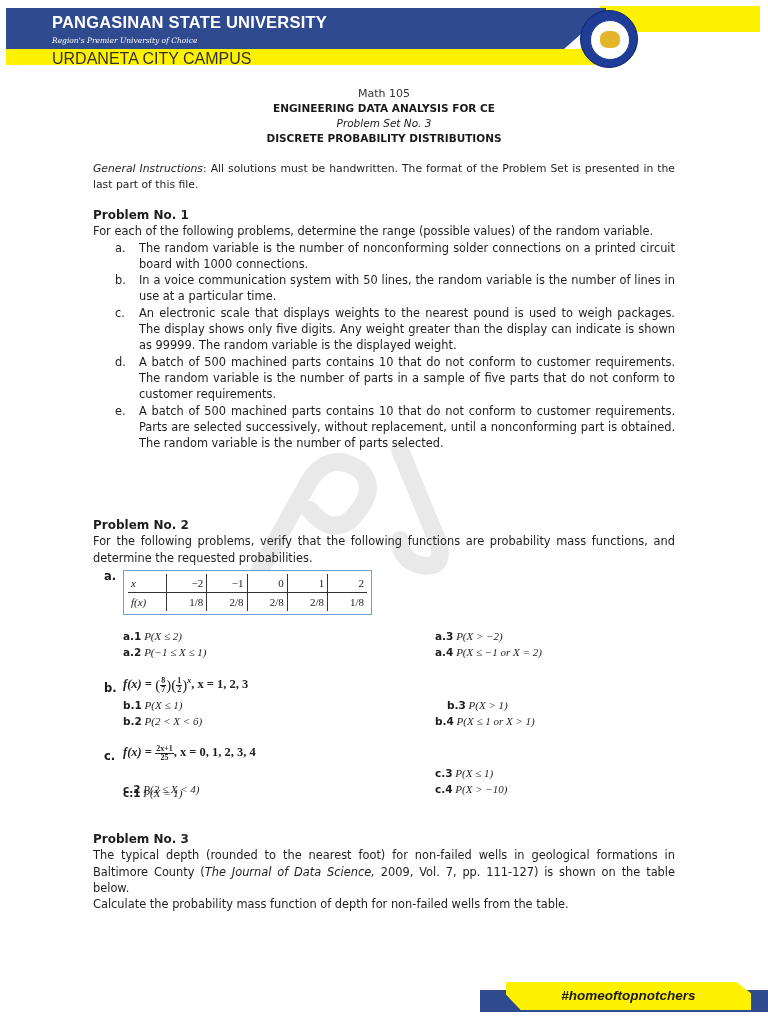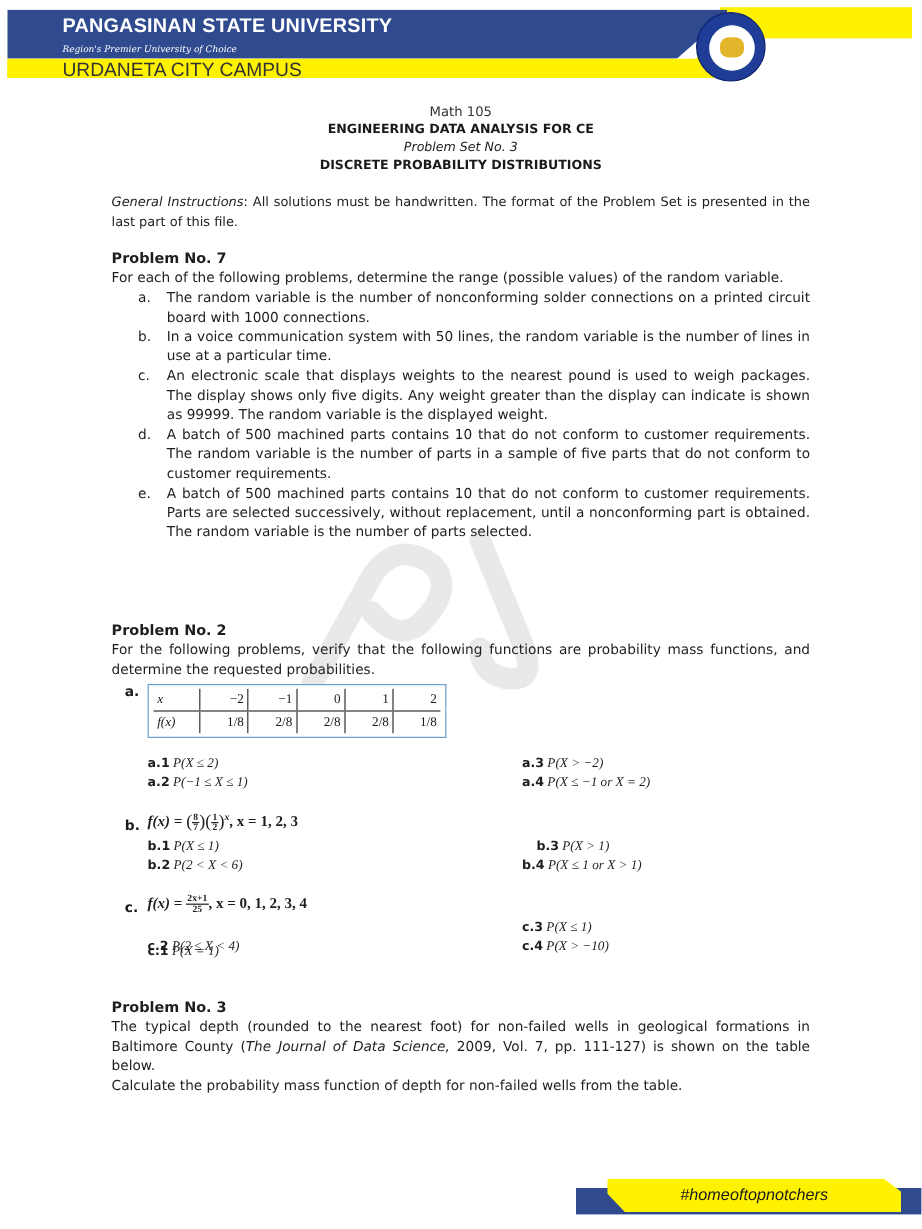--- a/index.html
+++ b/index.html
@@ -114,21 +114,21 @@
   
   .ftr-blue {
     position: absolute; left: 480px; top: 990px; width: 288px; height: 22px; background: #2f4a8f;
   }
   .ftr-yellow {
     position: absolute; left: 506px; top: 982px; width: 245px; height: 28px; background: #fff200;
     clip-path: polygon(0 0, 94% 0, 100% 40%, 100% 100%, 6% 100%, 0 45%);
   }
   .ftr-text {
     position: absolute; left: 506px; top: 988px; width: 245px; text-align: center;
-    font-family: "Liberation Sans", sans-serif; font-weight: normal; font-style: italic;
+    font-family: "Liberation Sans", sans-serif; font-weight: bold; font-style: italic;
     font-size: 13.5px; color: #1a1a1a;
   }
 </style>
 </head>
 <body>
 
 <div class="hdr">
   <div class="hdr-yellow-right"></div>
   <div class="hdr-blue"></div>
   <div class="hdr-yellow-strip"></div>
@@ -148,21 +148,21 @@
   <div class="bold">ENGINEERING DATA ANALYSIS FOR CE</div>
   <div class="ital">Problem Set No. 3</div>
   <div class="bold">DISCRETE PROBABILITY DISTRIBUTIONS</div>
 </div>
 
 <div class="content instr">
   <em>General Instructions</em><span>:  All solutions must be handwritten. The format of the Problem Set is presented in the last part of this file.</span>
 </div>
 
 <div class="content p1">
-  <div class="ph">Problem No. 7</div>
+  <div class="ph">Problem No. 1</div>
   <div>For each of the following problems, determine the range (possible values) of the random variable.</div>
   <ol class="alpha">
     <li><span class="lbl">a.</span><span>The random variable is the number of nonconforming solder connections on a printed circuit board with 1000 connections.</span></li>
     <li><span class="lbl">b.</span><span>In a voice communication system with 50 lines, the random variable is the number of lines in use at a particular time.</span></li>
     <li><span class="lbl">c.</span><span>An electronic scale that displays weights to the nearest pound is used to weigh packages. The display shows only five digits. Any weight greater than the display can indicate is shown as 99999. The random variable is the displayed weight.</span></li>
     <li><span class="lbl">d.</span><span>A batch of 500 machined parts contains 10 that do not conform to customer requirements. The random variable is the number of parts in a sample of five parts that do not conform to customer requirements.</span></li>
     <li><span class="lbl">e.</span><span>A batch of 500 machined parts contains 10 that do not conform to customer requirements. Parts are selected successively, without replacement, until a nonconforming part is obtained. The random variable is the number of parts selected.</span></li>
   </ol>
 </div>
 

